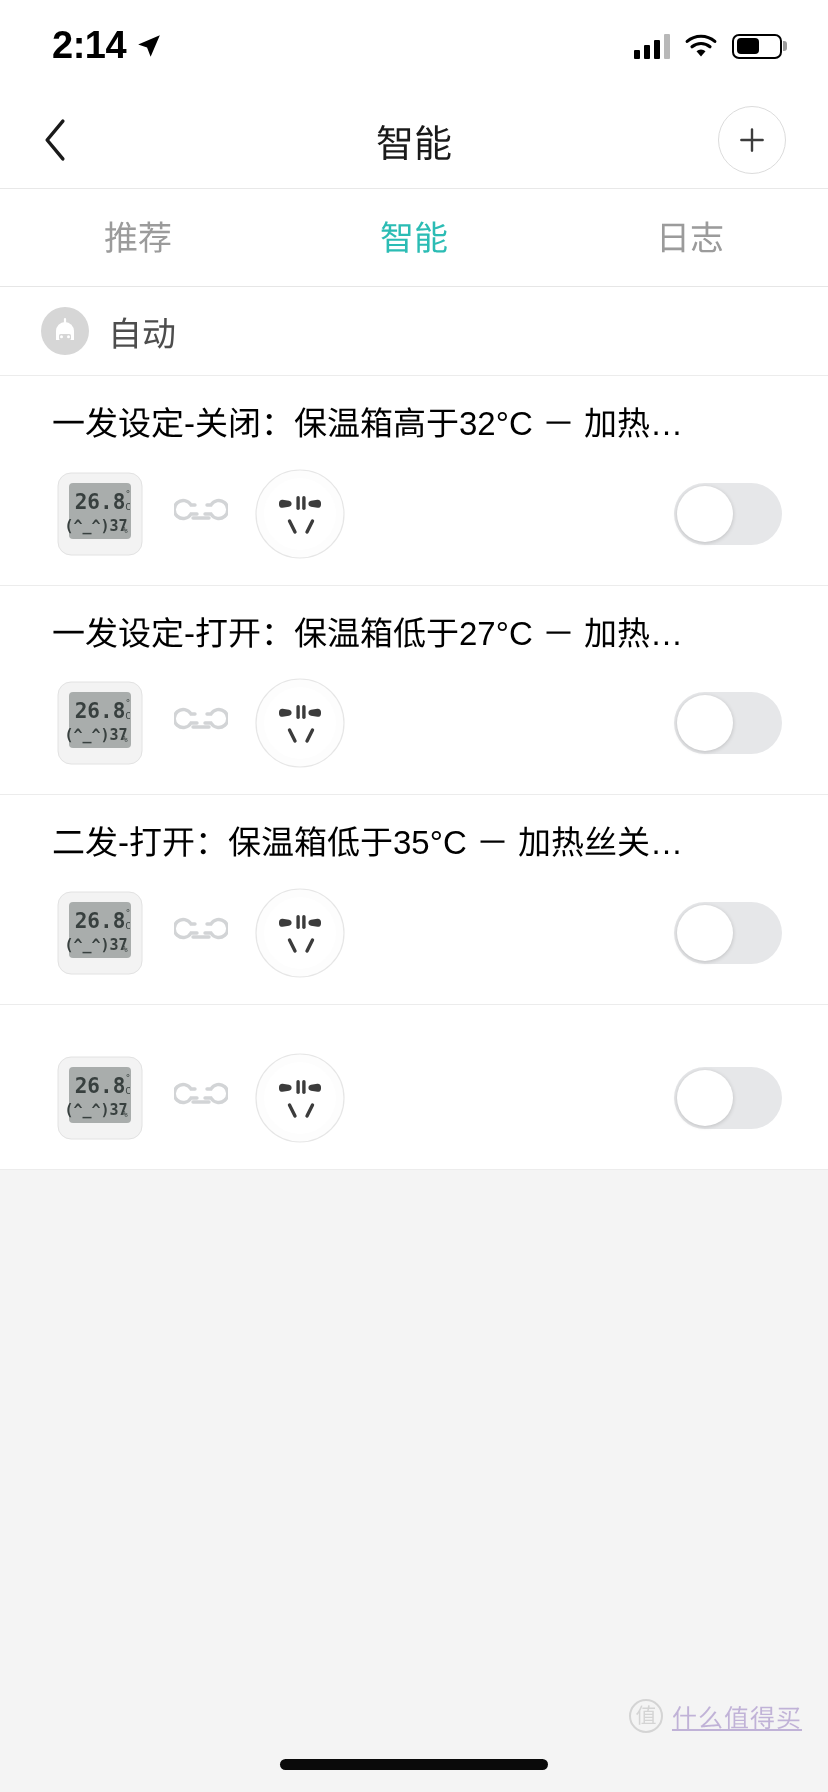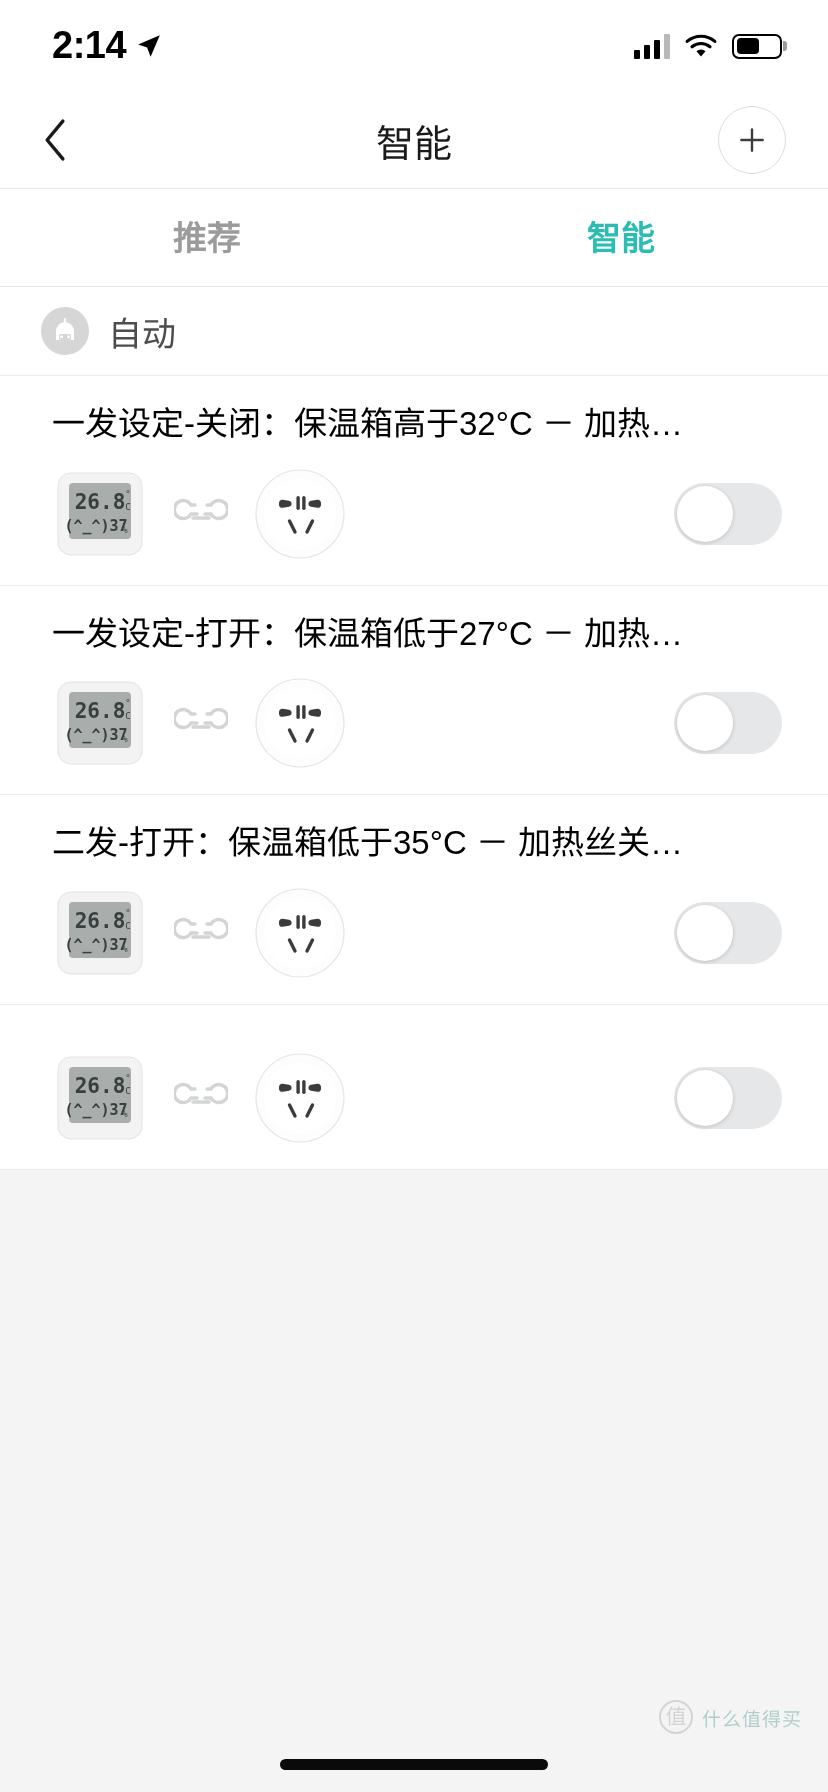--- a/index.html
+++ b/index.html
@@ -141,21 +141,20 @@
   .nav-add svg { width: 32px; height: 32px; display: block; }
 
   
   .tab-bar {
     height: 98px;
     background: #ffffff;
     display: flex;
     align-items: center;
     flex: none;
     border-bottom: 1px solid #e6e6e6;
-    font-weight: bold;
   }
   .tab {
     flex: 1;
     text-align: center;
     font-size: 34px;
     color: #9b9b9b;
     cursor: pointer;
     line-height: 98px;
   }
   .tab.active { color: #2bbcb4; }
@@ -268,23 +267,24 @@
     height: 34px;
     border: 2px solid #8b8b8b;
     border-radius: 50%;
     color: #8b8b8b;
     font-size: 21px;
     line-height: 30px;
     text-align: center;
     font-family: "DejaVu Sans", sans-serif;
   }
   .wm-text {
-    font-size: 19px;
-    color: #0f766e;
+    font-size: 25px;
+    color: #4c1d95;
     letter-spacing: 1px;
+    text-decoration: underline;
   }
   .home-indicator {
     position: absolute;
     left: 50%;
     transform: translateX(-50%);
     bottom: 22px;
     width: 268px;
     height: 11px;
     border-radius: 6px;
     background: #0a0a0a;
@@ -338,20 +338,21 @@
         <svg viewBox="0 0 24 24" aria-hidden="true">
           <path d="M12 4v16M4 12h16" stroke="#3c3c3c" stroke-width="1.8" stroke-linecap="round"></path>
         </svg>
       </span>
     </div>
   </div>
 
   <div class="tab-bar">
     <div class="tab">推荐</div>
     <div class="tab active">智能</div>
+    <div class="tab">日志</div>
   </div>
 
   <div class="content">
 
     <div class="section-header">
       <span>
         <svg class="section-icon" viewBox="0 0 50 50" aria-hidden="true">
           <circle cx="25" cy="25" r="24" fill="#d6d6d6"></circle>
           <path d="M16 34v-9a9 9 0 0 1 18 0v9z" fill="#ffffff"></path>
           <rect x="19" y="28" width="12" height="6" rx="1.6" fill="#d6d6d6"></rect>

